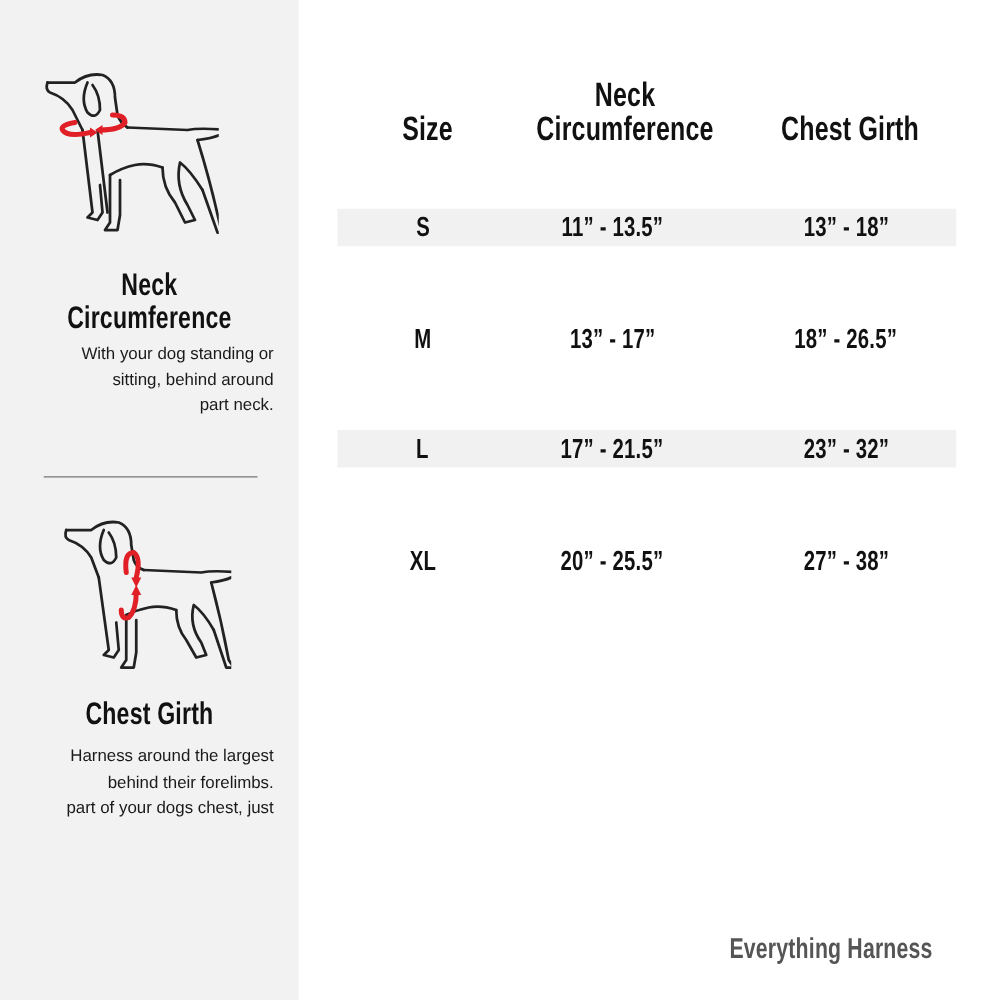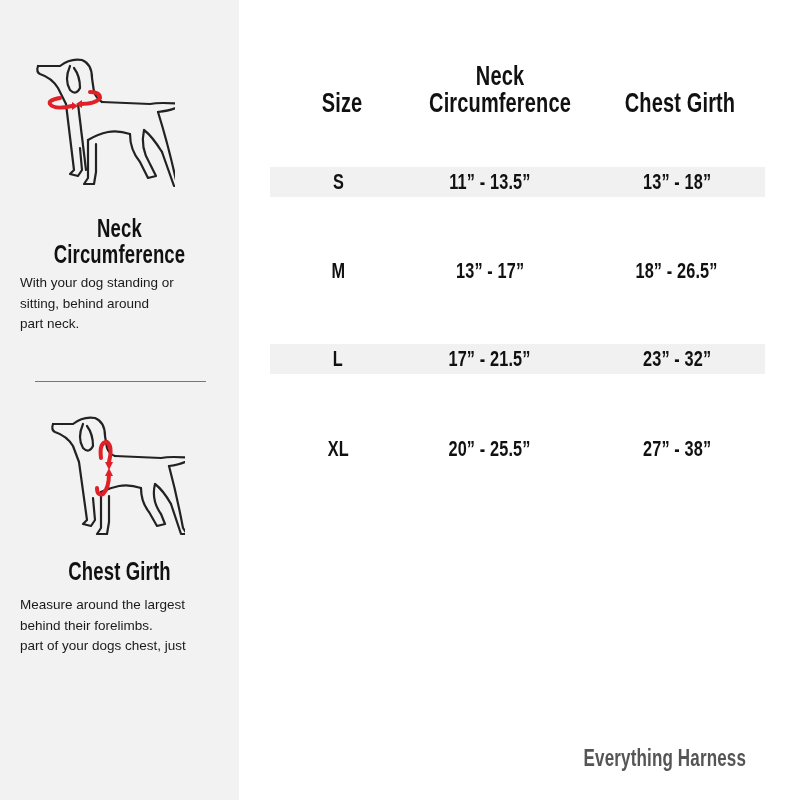--- a/index.html
+++ b/index.html
@@ -26,21 +26,21 @@
 
     .section-title {
       position: absolute; left: 0; width: 239px; text-align: center;
       font-size: 25px; line-height: 26px; color: #111;
     }
     .section-title .cond { display: block; }
     .neck-title { top: 215px; }
     .chest-title { top: 558px; }
 
     .section-desc {
-      position: absolute; left: 20px; width: 199px; text-align: left;
+      position: absolute; left: 20px; width: 199px; text-align: right;
       font-size: 13.5px; line-height: 20.5px; color: #1a1a1a;
       font-family: "Liberation Sans", sans-serif;
     }
     .neck-desc { top: 273px; }
     .chest-desc { top: 595px; }
 
     .divider {
       position: absolute; left: 35px; top: 381px; width: 171px; height: 1px;
       background: #777;
     }
@@ -139,21 +139,21 @@
     <g fill="#e01f26">
       <polygon points="60,50 68,50 64,58"></polygon>
       <polygon points="60,64 68,64 64,56"></polygon>
     </g>
   </svg>
 
   <div class="section-title chest-title">
     <span class="cond">Chest Girth</span>
   </div>
   <div class="section-desc chest-desc">
-    <div>Measure around the largest</div>
+    <div>Harness around the largest</div>
     <div>behind their forelimbs.</div>
     <div>part of your dogs chest, just</div>
   </div>
 </div>
 
 <div class="table-header">
   <div class="th th-size">
     <span class="cond">Size</span>
   </div>
   <div class="th th-neck">

